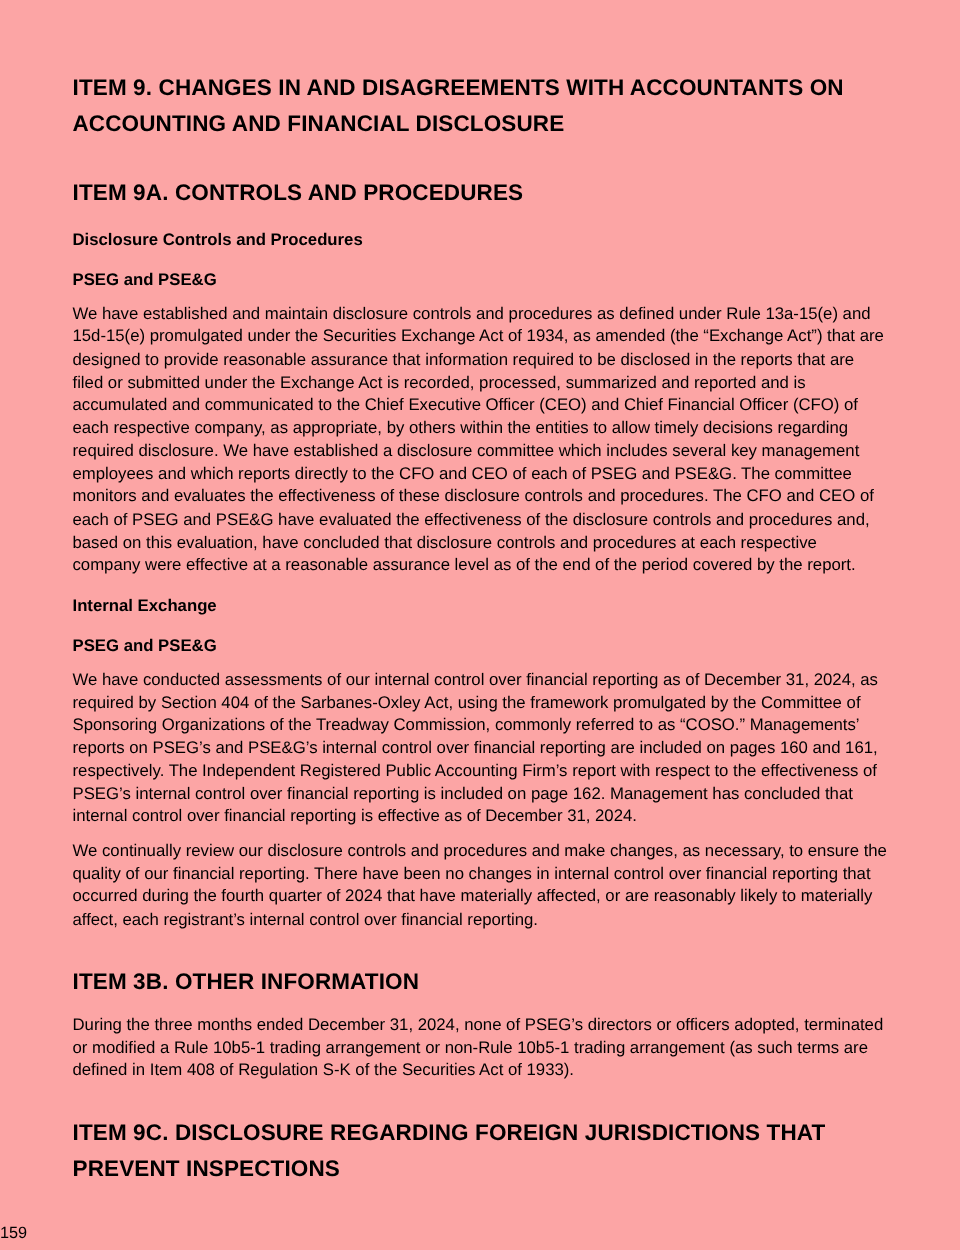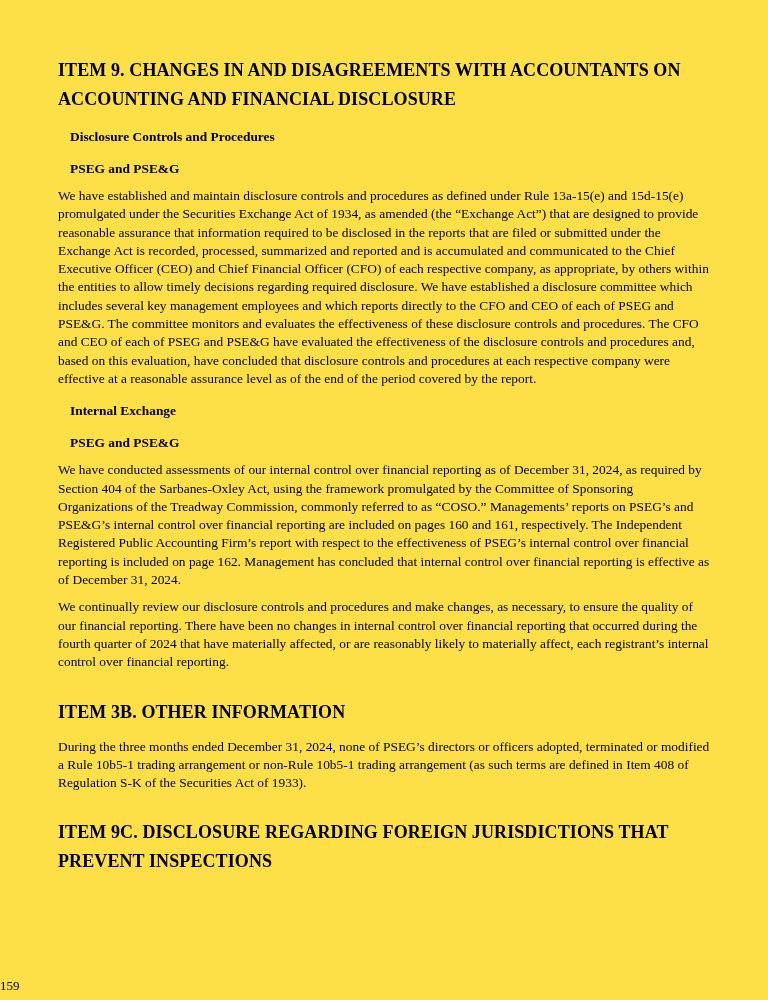--- a/index.html
+++ b/index.html
@@ -5,42 +5,42 @@
   html, body {
     margin: 0;
     padding: 0;
     background: #ffffff;
   }
   .page {
     position: relative;
     width: 768px;
     height: 1000px;
     margin: 0 auto;
-    background: #fde047;
+    background: #fca5a5;
     color: #000000;
-    font-family: Liberation Serif, serif;
+    font-family: Liberation Sans, sans-serif;
     box-sizing: border-box;
     padding: 56px 58px 0 58px;
     overflow: hidden;
   }
   .item-heading {
     font-size: 18px;
     line-height: 29px;
     font-weight: bold;
     margin: 26px 0 11px 0;
     letter-spacing: 0.1px;
   }
   .item-heading.first {
     margin-top: 0;
   }
   .subhead {
     font-size: 13.4px;
     line-height: 18px;
     font-weight: bold;
-    margin: 14px 0 6px 12px;
+    margin: 14px 0 6px 0;
   }
   .body-para {
     font-size: 13.4px;
     line-height: 18.3px;
     margin: 9px 0 9px 0;
     text-align: left;
   }
   .page-number {
     position: absolute;
     left: 0;
@@ -51,20 +51,21 @@
     line-height: 16px;
   }
 </style>
 </head>
 <body>
 
 <div class="page">
 
   <h1 class="item-heading first">ITEM 9. CHANGES IN AND DISAGREEMENTS WITH ACCOUNTANTS ON ACCOUNTING AND FINANCIAL DISCLOSURE</h1>
 
+  <h1 class="item-heading">ITEM 9A. CONTROLS AND PROCEDURES</h1>
   <h2 class="subhead">Disclosure Controls and Procedures</h2>
   <h2 class="subhead">PSEG and PSE&amp;G</h2>
   <p class="body-para">We have established and maintain disclosure controls and procedures as defined under Rule 13a-15(e) and 15d-15(e) promulgated under the Securities Exchange Act of 1934, as amended (the “Exchange Act”) that are designed to provide reasonable assurance that information required to be disclosed in the reports that are filed or submitted under the Exchange Act is recorded, processed, summarized and reported and is accumulated and communicated to the Chief Executive Officer (CEO) and Chief Financial Officer (CFO) of each respective company, as appropriate, by others within the entities to allow timely decisions regarding required disclosure. We have established a disclosure committee which includes several key management employees and which reports directly to the CFO and CEO of each of PSEG and PSE&amp;G. The committee monitors and evaluates the effectiveness of these disclosure controls and procedures. The CFO and CEO of each of PSEG and PSE&amp;G have evaluated the effectiveness of the disclosure controls and procedures and, based on this evaluation, have concluded that disclosure controls and procedures at each respective company were effective at a reasonable assurance level as of the end of the period covered by the report.</p>
   <h2 class="subhead">Internal Exchange</h2>
   <h2 class="subhead">PSEG and PSE&amp;G</h2>
   <p class="body-para">We have conducted assessments of our internal control over financial reporting as of December 31, 2024, as required by Section 404 of the Sarbanes-Oxley Act, using the framework promulgated by the Committee of Sponsoring Organizations of the Treadway Commission, commonly referred to as “COSO.” Managements’ reports on PSEG’s and PSE&amp;G’s internal control over financial reporting are included on pages 160 and 161, respectively. The Independent Registered Public Accounting Firm’s report with respect to the effectiveness of PSEG’s internal control over financial reporting is included on page 162. Management has concluded that internal control over financial reporting is effective as of December 31, 2024.</p>
   <p class="body-para">We continually review our disclosure controls and procedures and make changes, as necessary, to ensure the quality of our financial reporting. There have been no changes in internal control over financial reporting that occurred during the fourth quarter of 2024 that have materially affected, or are reasonably likely to materially affect, each registrant’s internal control over financial reporting.</p>
 
   <h1 class="item-heading">ITEM 3B. OTHER INFORMATION</h1>
   <p class="body-para">During the three months ended December 31, 2024, none of PSEG’s directors or officers adopted, terminated or modified a Rule 10b5-1 trading arrangement or non-Rule 10b5-1 trading arrangement (as such terms are defined in Item 408 of Regulation S-K of the Securities Act of 1933).</p>

